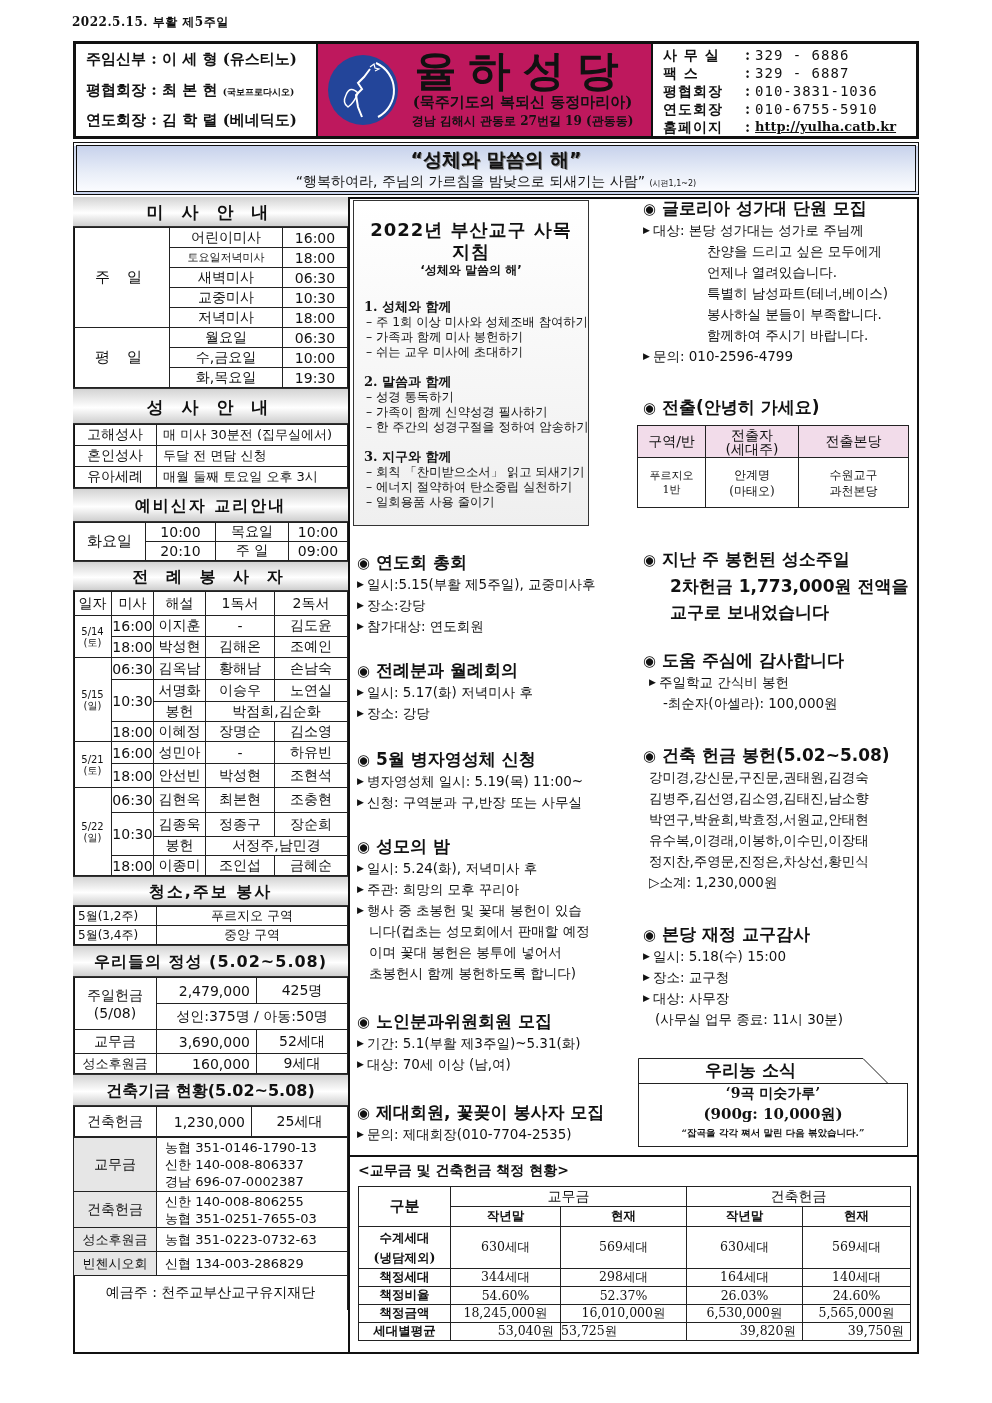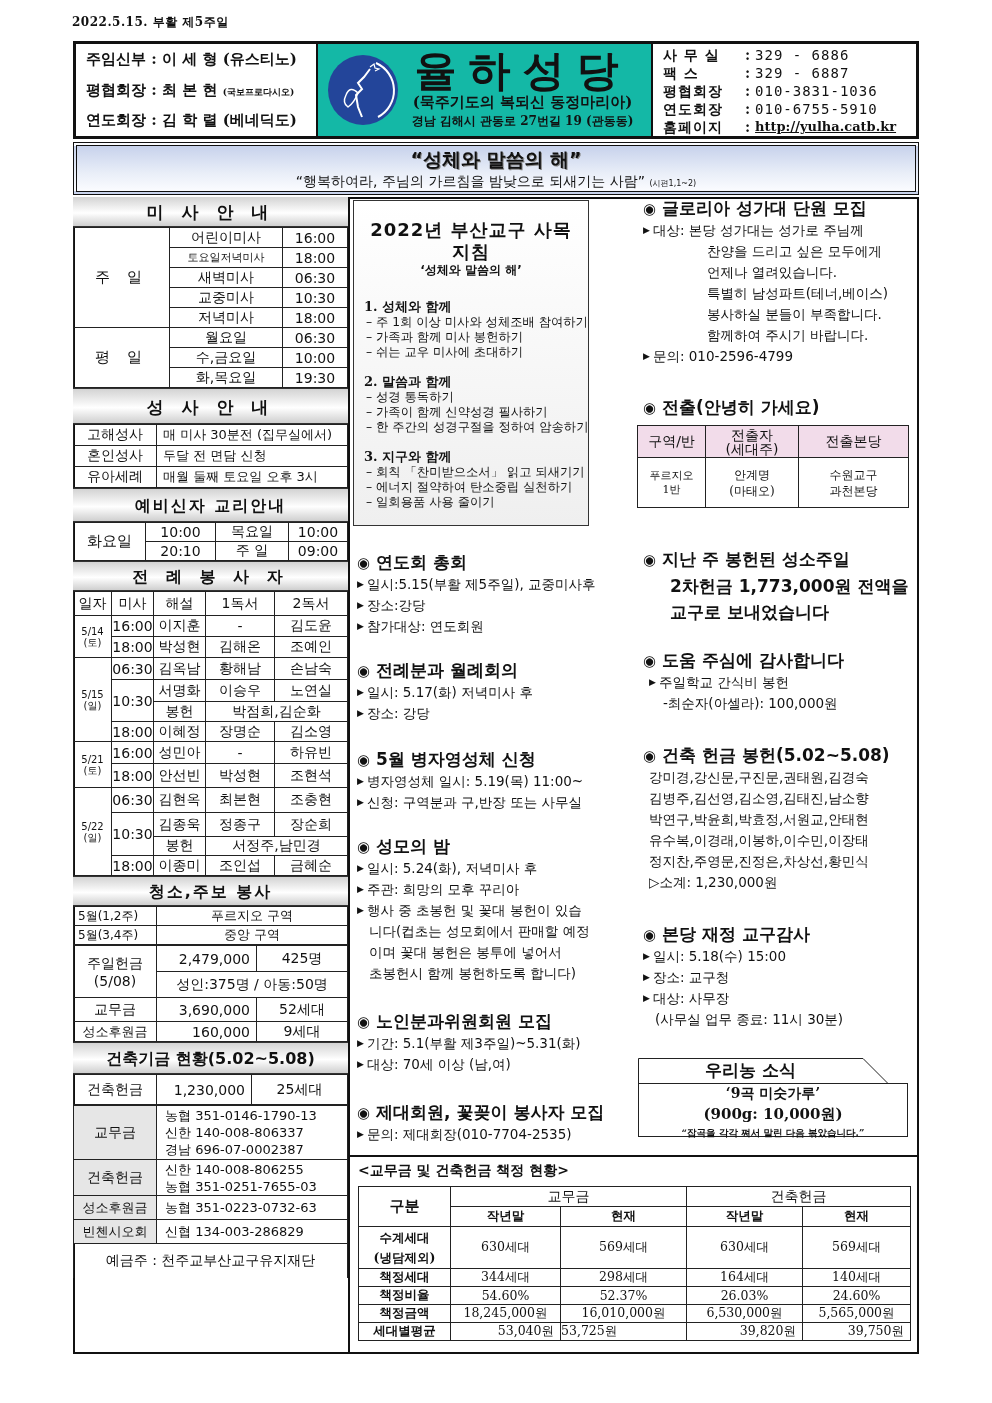--- a/index.html
+++ b/index.html
@@ -4,21 +4,21 @@
 <style>
   * { box-sizing: border-box; margin: 0; padding: 0; }
   body { width: 992px; height: 1403px; background: #fff; font-family: "DejaVu Sans", "Liberation Sans", sans-serif; color: #111; position: relative; overflow: hidden; }
   .abs { position: absolute; }
   .date-line { left: 72px; top: 14px; font-family: "DejaVu Serif", "Liberation Serif", serif; font-weight: bold; font-size: 12px; letter-spacing: 0.5px; }
 
   
   .header { left: 73px; top: 41px; width: 846px; height: 98px; border: 3px solid #111; display: flex; }
   .hdr-left { width: 240px; padding: 6px 10px; display: flex; flex-direction: column; justify-content: space-between; font-family: "DejaVu Serif", serif; font-weight: bold; font-size: 15px; }
   .hdr-left .small { font-size: 9px; }
-  .hdr-center { width: 335px; background: #14b8a6; border-left: 2px solid #111; display: flex; align-items: center; position: relative; }
+  .hdr-center { width: 335px; background: #be185d; border-left: 2px solid #111; display: flex; align-items: center; position: relative; }
   .logo { width: 70px; height: 70px; border-radius: 50%; background: #23459a; margin-left: 10px; flex: none; position: relative; overflow: hidden; }
   .logo svg { position: absolute; left: 0; top: 0; }
   .hdr-titles { flex: 1; text-align: center; padding-right: 4px; }
   .church-name { font-size: 42px; font-weight: bold; letter-spacing: 12px; line-height: 44px; }
   .church-sub { font-size: 15px; font-weight: bold; line-height: 18px; font-family: "DejaVu Serif", serif; }
   .church-addr { font-size: 12px; font-weight: bold; line-height: 20px; font-family: "DejaVu Serif", serif; }
   .hdr-right { flex: 1; border-left: 2px solid #111; padding: 2px 10px; font-family: "DejaVu Serif", serif; font-weight: bold; font-size: 14px; line-height: 18px; }
   .hdr-right .row { display: flex; }
   .hdr-right .lbl { width: 82px; letter-spacing: 1px; }
   .hdr-right .val { font-family: "DejaVu Sans Mono", monospace; font-weight: normal; letter-spacing: 1px; }
@@ -51,21 +51,21 @@
   .n-li { font-size: 13.5px; line-height: 21px; white-space: nowrap; }
   .n-li .tri { font-size: 9px; margin-right: 3px; vertical-align: 2px; }
   .n-indent { padding-left: 64px; }
   .n-cont { padding-left: 12px; }
 
   .farewell td { font-size: 12px; }
   .farewell .head td { background: #f2dcea; font-size: 14px; font-weight: normal; }
 
   .noa-box { left: 638px; top: 1058px; width: 270px; height: 90px; }
   .noa-tab { position: absolute; left: 0; top: 0; width: 270px; height: 26px; }
-  .noa-body { position: absolute; left: 0; top: 25px; width: 270px; height: 54px; border: 1px solid #222; text-align: center; }
+  .noa-body { position: absolute; left: 0; top: 25px; width: 270px; height: 64px; border: 1px solid #222; text-align: center; }
 
   .summary { left: 352px; top: 1160px; width: 565px; }
   .summary-title { font-weight: bold; font-size: 14px; line-height: 20px; padding-left: 6px; }
   .summary table td { font-family: "DejaVu Serif", serif; font-size: 12.5px; height: 18px; }
   .summary .rh { font-weight: bold; }
 </style>
 </head>
 <body>
 
 <div class="abs date-line">2022.5.15. 부활 제5주일</div>
@@ -325,20 +325,21 @@
           <td class="bold" style="font-size:12px;text-align:left;padding-left:4px">5월(1,2주)</td>
           <td style="font-size:13px">푸르지오 구역</td>
         </tr>
     <tr style="height:18px">
           <td class="bold" style="font-size:12px;text-align:left;padding-left:4px">5월(3,4주)</td>
           <td style="font-size:13px">중앙 구역</td>
         </tr>
   </tbody>
     </table>
 
+  <div class="sec-head" style="height:32px;line-height:32px;letter-spacing:1px;">우리들의 정성 (5.02~5.08)</div>
   <table>
     <colgroup>
         <col style="width:83px">
         <col style="width:100px">
         <col>
       </colgroup>
     <tbody>
         <tr style="height:26px">
           <td rowspan="2" class="bold" style="font-size:14px;line-height:18px"><span>주일헌금</span><br><span>(5/08)</span></td>
           <td style="text-align:right;padding-right:6px">2,479,000</td>

